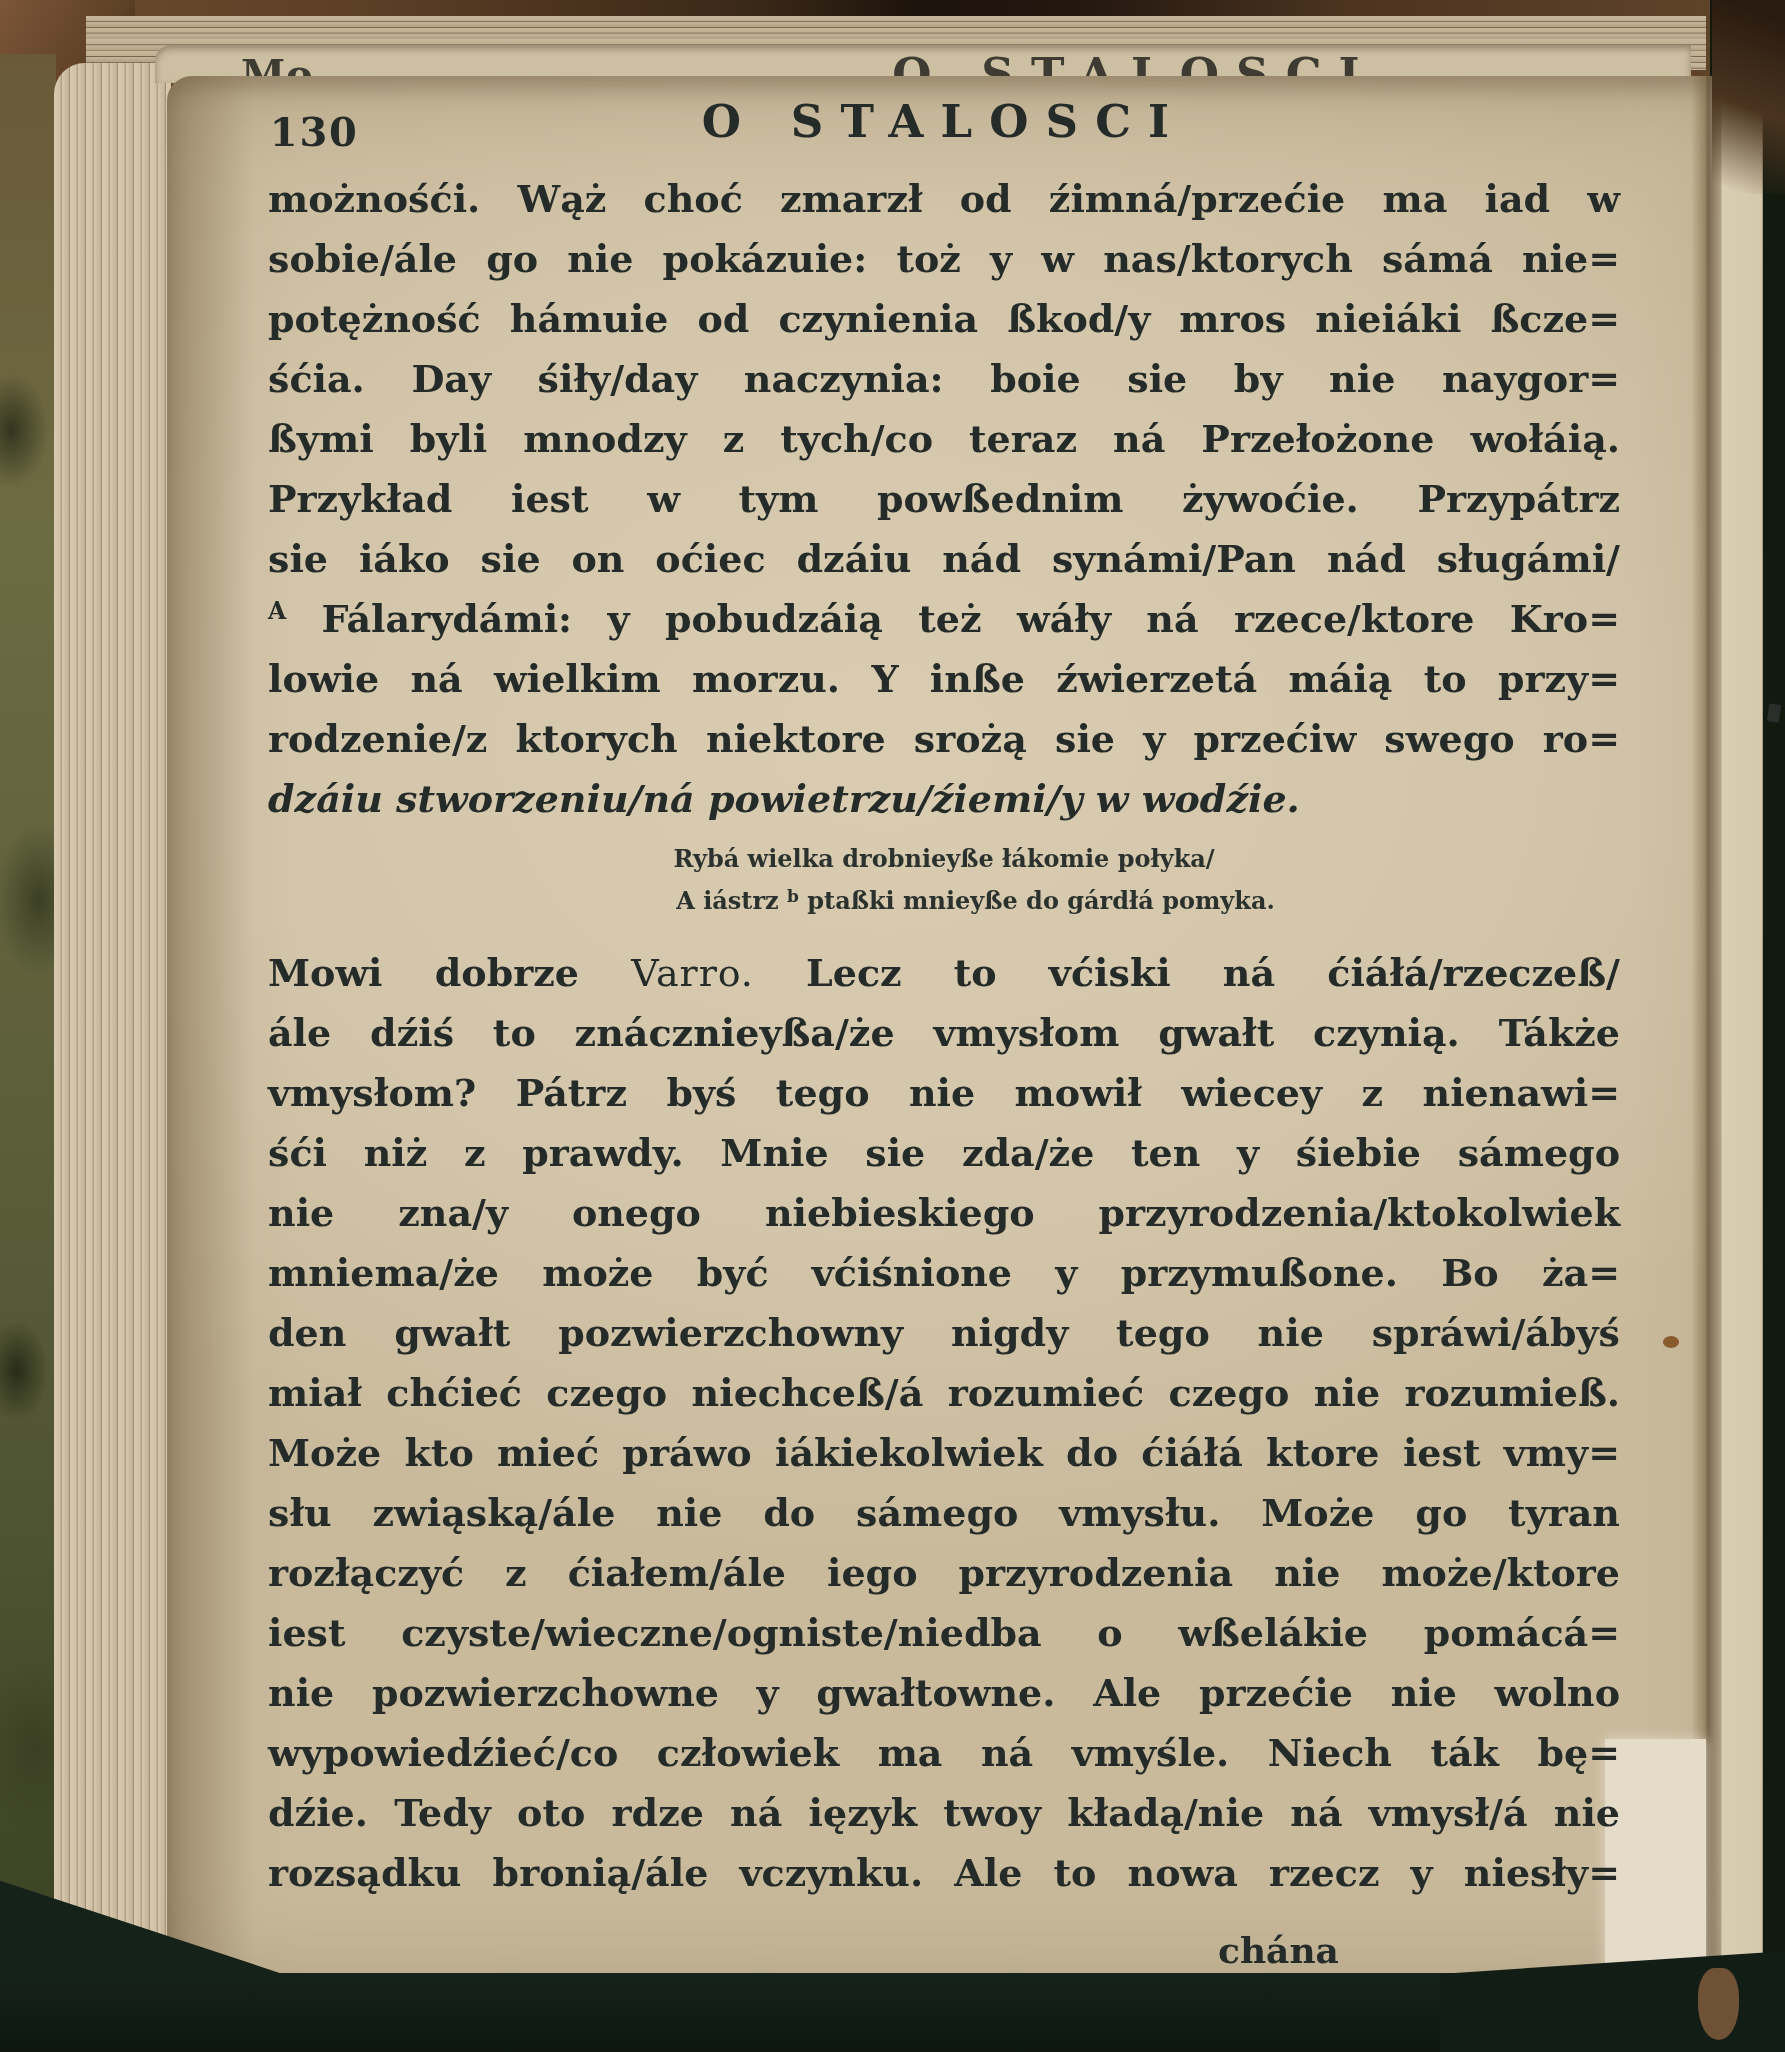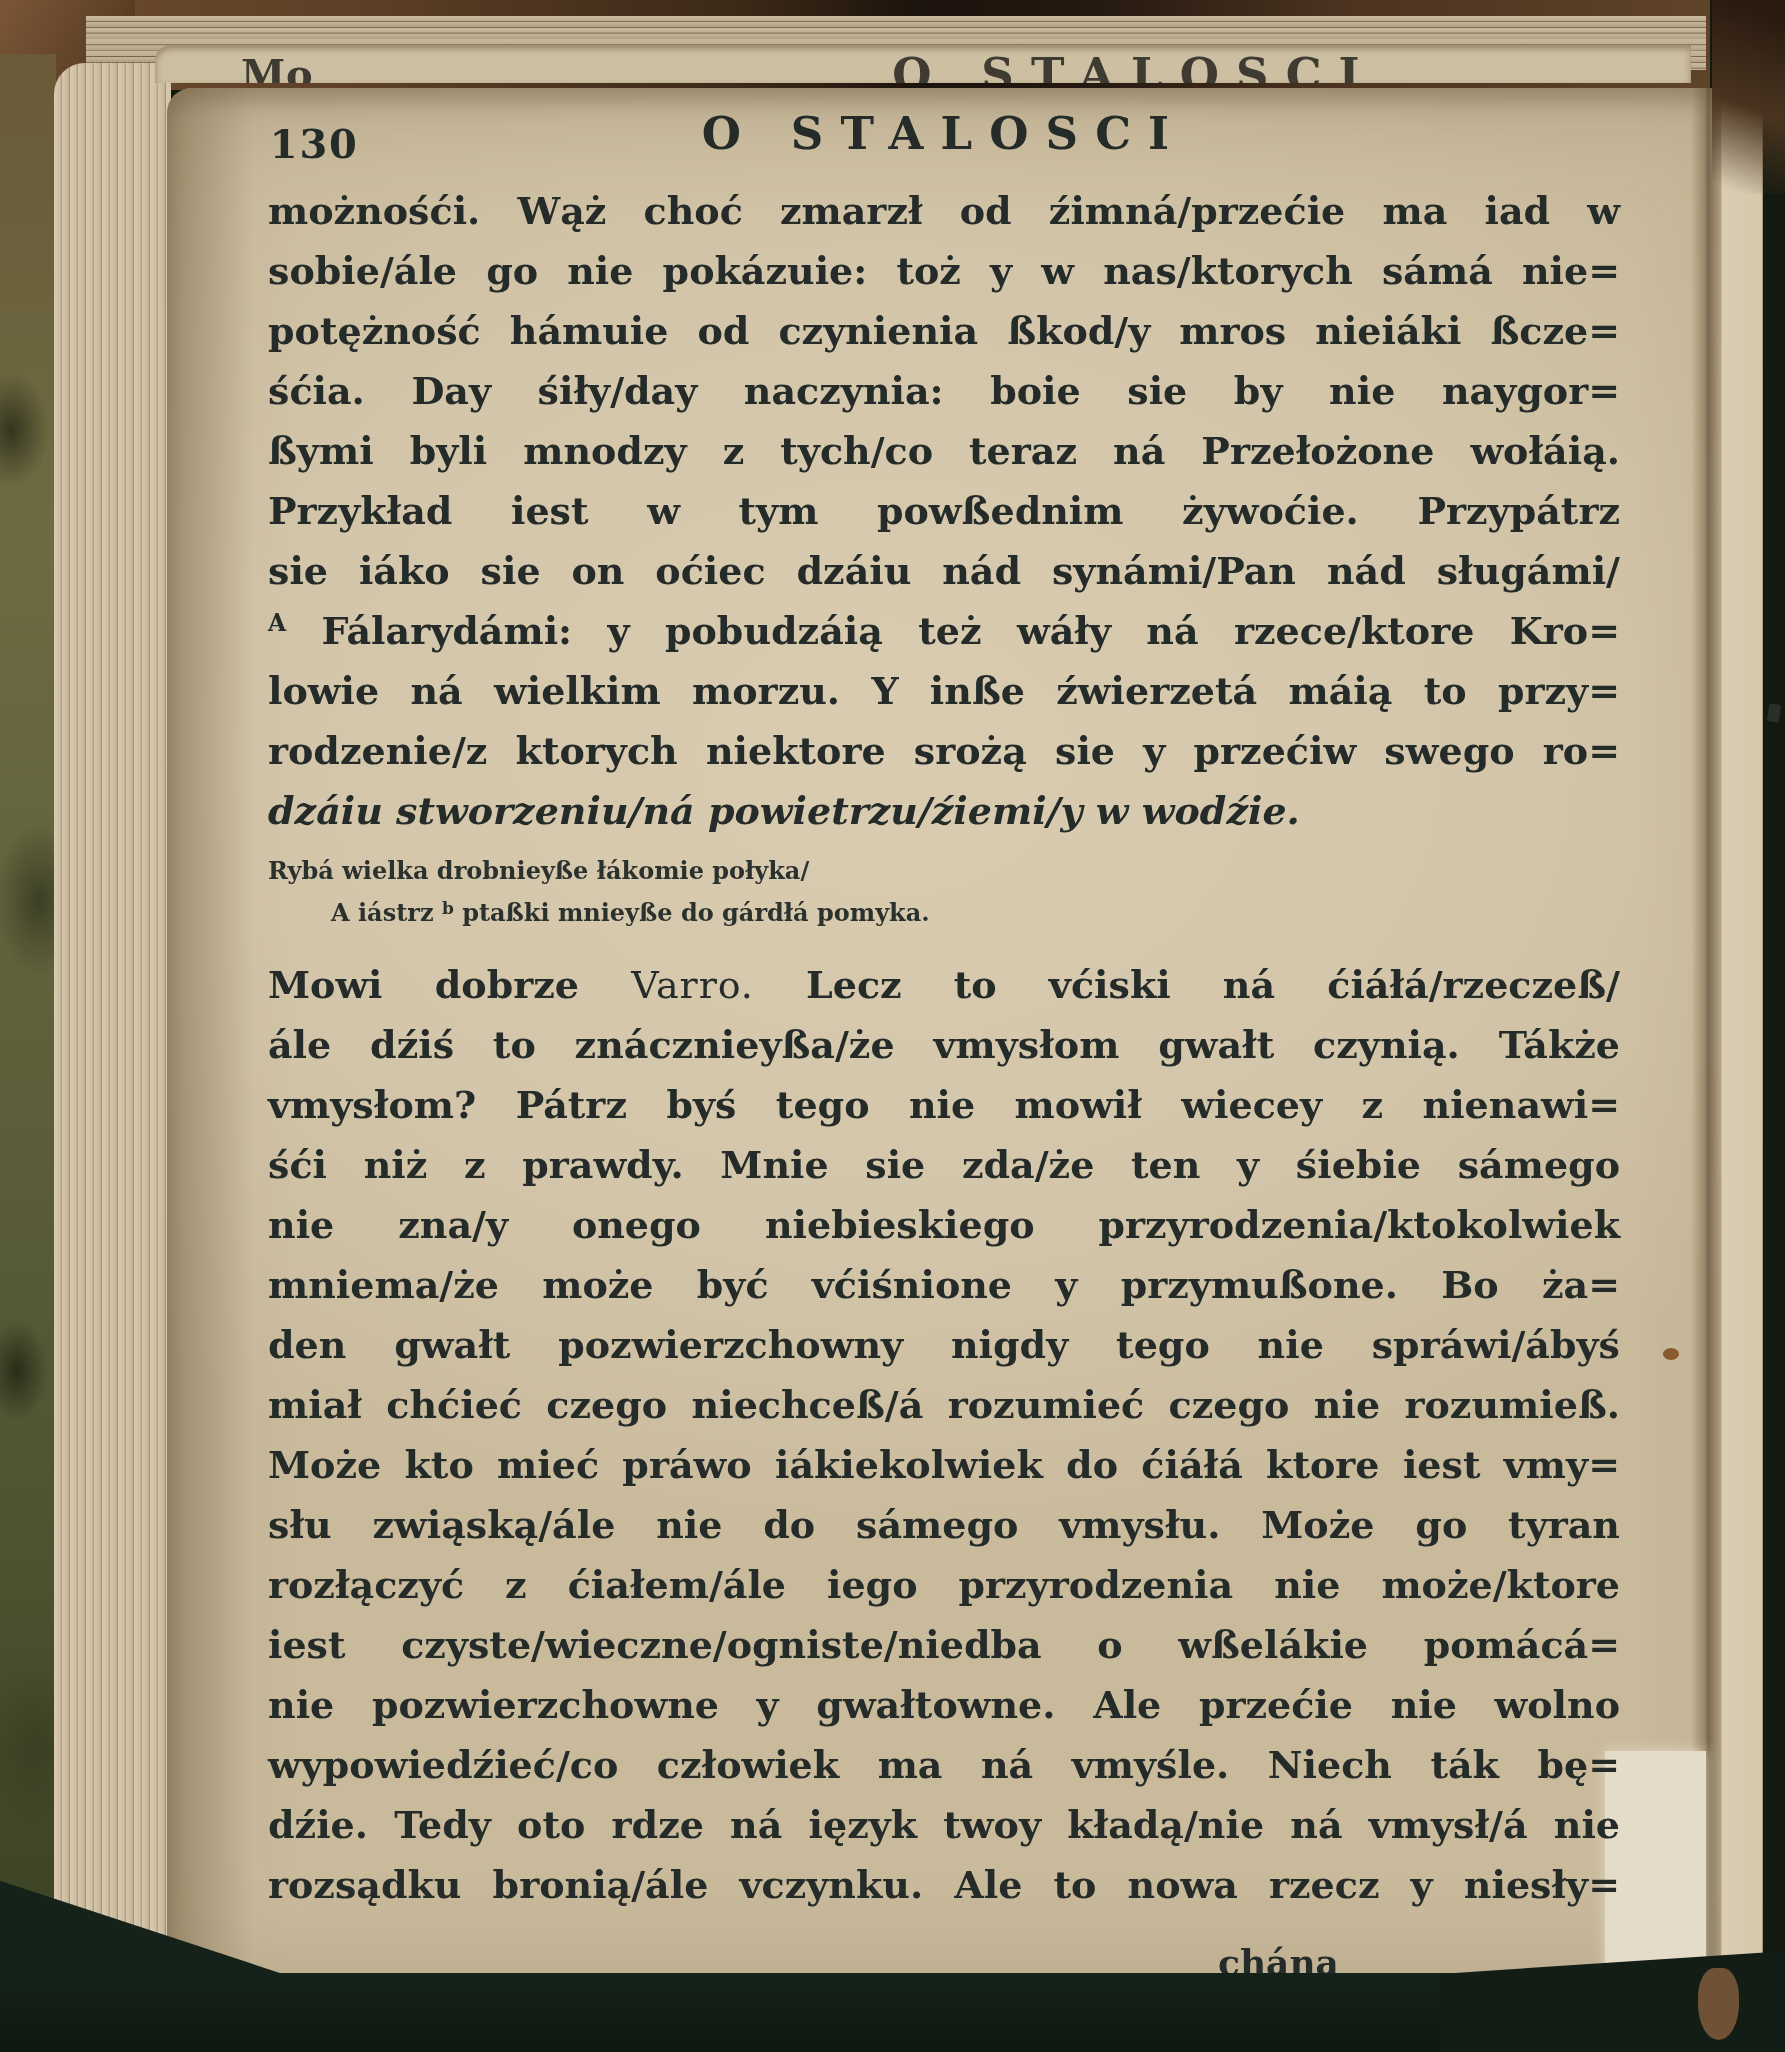--- a/index.html
+++ b/index.html
@@ -34,21 +34,21 @@
     font:700 40px/40px "DejaVu Serif",serif;letter-spacing:.30em;}
   .ghost-frag.left{left:86px;letter-spacing:.02em;}
   .ghost-frag.title{left:423px;}
 
   
   .page{position:absolute;left:167px;top:76px;width:1596px;height:1914px;
     background:
       radial-gradient(1080px 810px at 45% 35%,#d9ccb1 0%,#d3c5a9 60%,#c9ba9c 100%);
     border-top-left-radius:25px;border-top-right-radius:9px;
     box-shadow:inset 0 0 117px rgba(96,76,46,.30), inset 0 12.6px 20px rgba(90,70,45,.35);
-    overflow:hidden;margin-top:12px;}
+    overflow:hidden;}
   .fold-shadow-left{position:absolute;left:0;top:0;width:86px;height:100%;
     background:linear-gradient(90deg,rgba(110,88,58,.40),rgba(110,88,58,0));}
   .crease{position:absolute;left:1524px;top:0;width:31px;height:100%;
     background:linear-gradient(90deg,rgba(120,98,66,0),rgba(118,96,62,.55) 45%,rgba(80,62,40,.65) 55%,rgba(120,98,66,.15));}
   .right-panel{position:absolute;left:1554px;top:0;width:41px;height:100%;
     background:linear-gradient(90deg,#d9cdb3,#d5c8ac);}
   .patch{position:absolute;left:1438px;top:1663px;width:101px;height:236px;
     background:#e4dbc9;box-shadow:0 0 12.6px rgba(230,222,205,.8);}
   .spot-brown{position:absolute;left:1496px;top:1260px;width:16px;height:11.7px;
     border-radius:50%;background:#8a5a2f;}
@@ -59,21 +59,21 @@
   .pagenum{position:absolute;left:1.8px;top:20px;font:700 40px/40px "DejaVu Serif",serif;letter-spacing:1.8px;}
   .title{position:absolute;left:0;right:0;top:5.4px;text-align:center;
     font:700 45px/50px "DejaVu Serif",serif;letter-spacing:.38em;}
   .bodylines{margin-top:7.2px;}
   .jline{height:60px;font:700 38px/60px "DejaVu Serif",serif;
     text-align:justify;text-align-last:justify;}
   .lastline{text-align:left;text-align-last:left;font-style:italic;}
   .notemark{font:700 23.4px/23.4px "DejaVu Serif",serif;vertical-align:12.6px;letter-spacing:0;}
   .roman{font-weight:400;letter-spacing:0.9px;}
   .verse{margin-top:9px;height:90px;}
-  .vline{font:700 24px/42px "DejaVu Serif",serif;color:#2b322e;text-align:left;}
+  .vline{font:700 24px/42px "DejaVu Serif",serif;color:#2b322e;text-align:center;}
   .vline .notemark{font-size:17px;vertical-align:7.2px;}
   .vline.second{padding-left:63px;}
   .p2{margin-top:14.4px;}
   .catchword{position:absolute;left:1051px;top:1854px;
     font:700 36px/40px "DejaVu Serif",serif;color:#242b28;}
 
   
   .bottom-band{position:absolute;left:0;top:1973px;width:1786px;height:79px;
     background:linear-gradient(180deg,#15221a,#0d1710);}
   .wedge-left{position:absolute;left:0;top:1872px;width:288px;height:108px;

